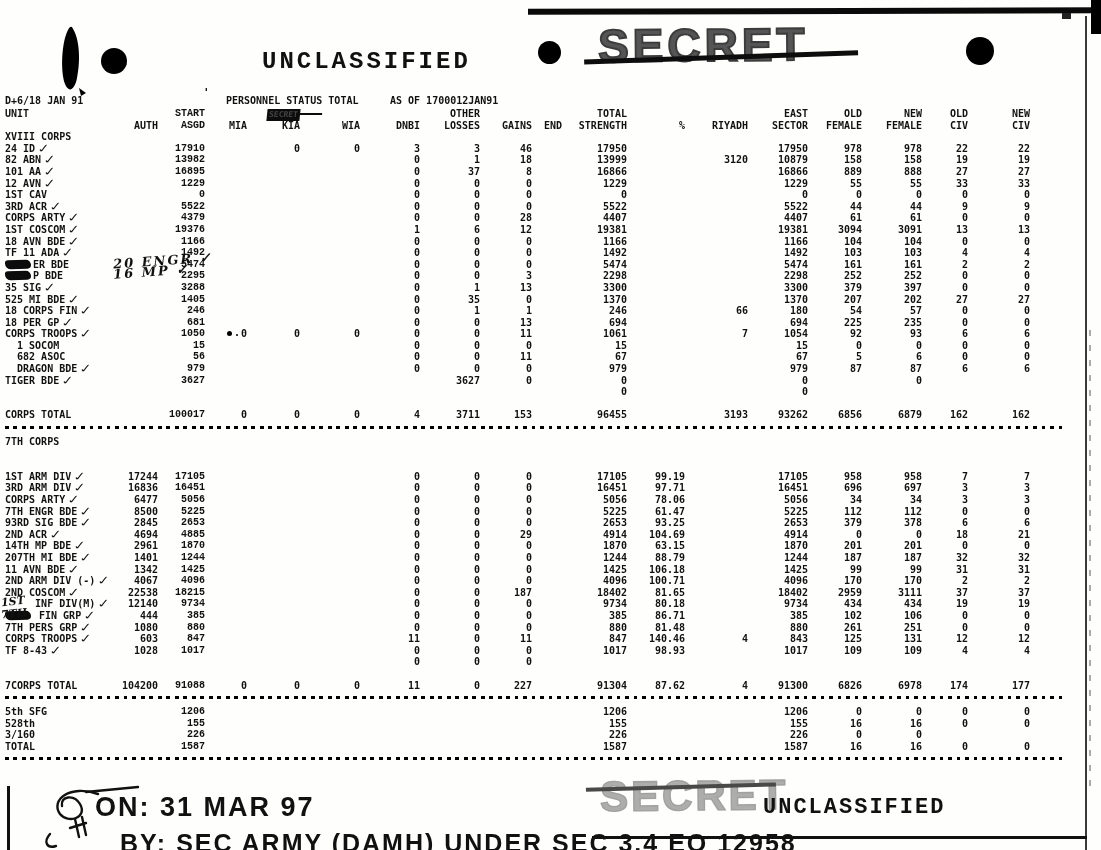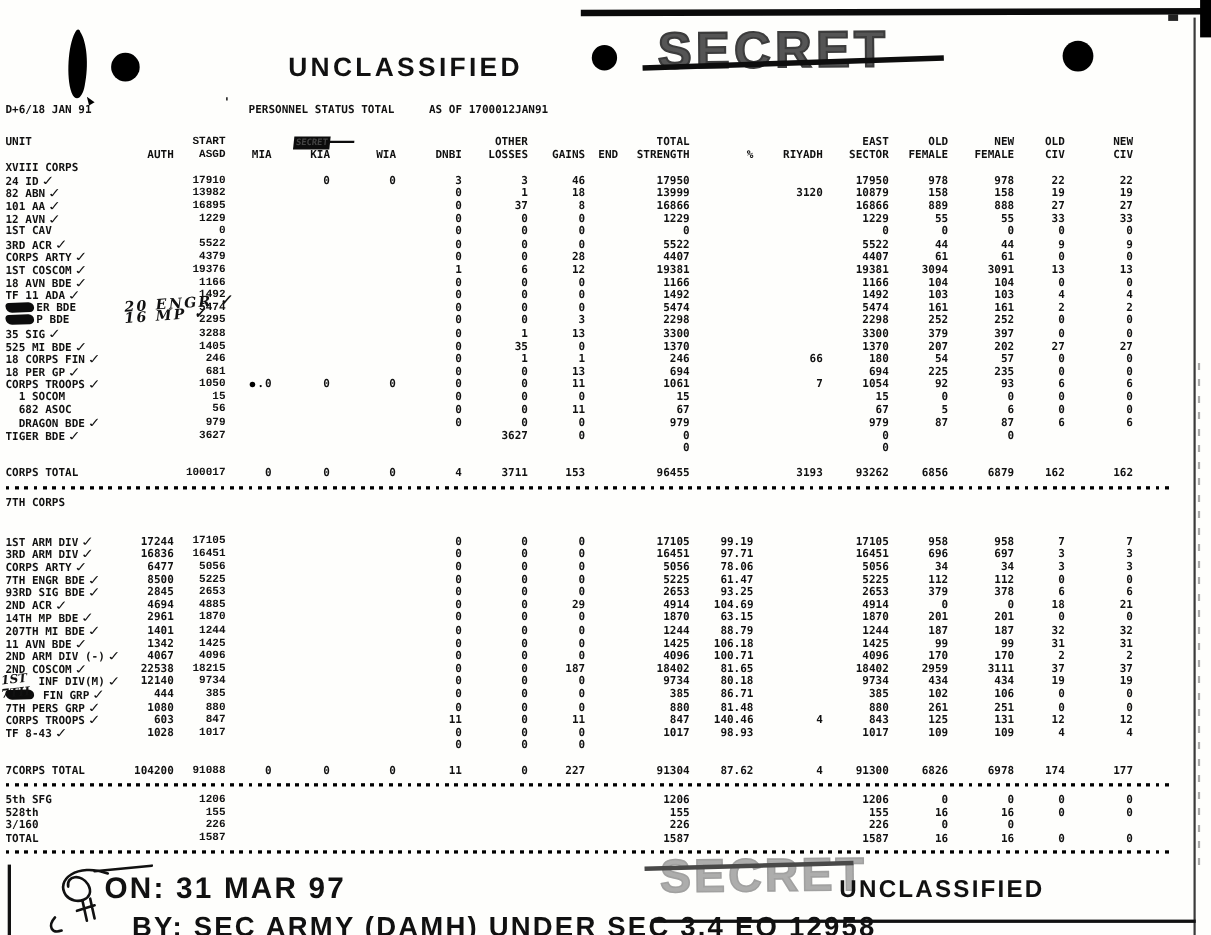--- a/index.html
+++ b/index.html
@@ -12,37 +12,37 @@
   .edge-noise{position:absolute;left:1089px;top:330px;width:2px;height:460px;opacity:.55;
       background:repeating-linear-gradient(180deg,#666 0 6px,transparent 6px 15px);}
   .artifact-smudge{position:absolute;left:1062px;top:13px;width:9px;height:6px;background:#222;}
   .bottom-line{position:absolute;left:592px;top:836px;width:495px;height:3px;background:#111;}
   .left-vline{position:absolute;left:7px;top:786px;width:3px;height:64px;background:#111;}
   .punch{position:absolute;border-radius:50%;background:#000;}
   #p1{left:101px;top:48px;width:26px;height:26px;}
   #p2{left:538px;top:41px;width:23px;height:23px;}
   #p3{left:966px;top:37px;width:28px;height:28px;}
   
-  .sans{font-family:Liberation Sans, sans-serif;}
+  .sans{font-family:Liberation Mono, monospace;}
   .uncl-top{position:absolute;left:262px;top:48px;font-size:24px;font-weight:bold;letter-spacing:3px;}
   .uncl-bottom{position:absolute;left:763px;top:795px;font-size:22px;font-weight:bold;letter-spacing:2px;}
   .stamp{position:absolute;}
   .stamp .word{font-family:"Liberation Sans",sans-serif;font-weight:bold;color:transparent;display:block;}
   .stamp-top{left:598px;top:18px;transform:rotate(-0.5deg);}
   .stamp-top .word{font-size:46px;letter-spacing:4px;-webkit-text-stroke:2px #3c3c3c;text-shadow:0 0 1px #555;}
   .stamp-top .strike{position:absolute;left:-14px;top:37px;width:274px;height:5px;background:#0d0d0d;transform:rotate(-1.4deg);}
   .stamp-bottom{left:600px;top:772px;opacity:.8;transform:rotate(-0.6deg);}
   .stamp-bottom .word{font-size:42px;letter-spacing:3px;-webkit-text-stroke:1.6px #8a8a8a;text-shadow:0 0 1px #999;}
   .stamp-bottom .strike{position:absolute;left:-14px;top:13px;width:190px;height:4px;background:#1c1c1c;transform:rotate(-1deg);}
   
   .rpt{position:absolute;top:95px;font-size:10px;font-weight:bold;white-space:pre;}
   #rpt-date{left:5px;} #rpt-title{left:226px;} #rpt-asof{left:390px;}
   .tick{position:absolute;left:203px;top:86px;font-size:11px;font-weight:bold;}
   
-  #table-area{position:absolute;left:5px;top:124px;width:1060px;}
+  #table-area{position:absolute;left:5px;top:108px;width:1060px;}
   .trow{position:relative;display:flex;height:11.6px;line-height:11.6px;font-size:10px;font-weight:bold;white-space:pre;}
   .c{flex:none;text-align:right;}
   .c0{width:105px;text-align:left;}
   .c1{width:48px;}.c2{width:47px;font-family:Liberation Mono, monospace;}.c3{width:42px;}.c4{width:53px;}.c5{width:60px;}
   .c6{width:60px;}.c7{width:60px;}.c8{width:52px;text-align:right;}.c9{width:30px;}.c10{width:65px;}
   .c11{width:58px;}.c12{width:63px;}.c13{width:60px;}.c14{width:54px;}.c15{width:60px;}
   .c16{width:46px;}.c17{width:62px;}
   .sep{height:3px;width:1058px;margin:5px 0 7px 0;
        background:repeating-linear-gradient(90deg,#000 0 3.5px,transparent 3.5px 8.5px);}
   .mini-struck{display:inline-block;background:#0c0c0c;color:#444;font-size:8px;letter-spacing:0;

